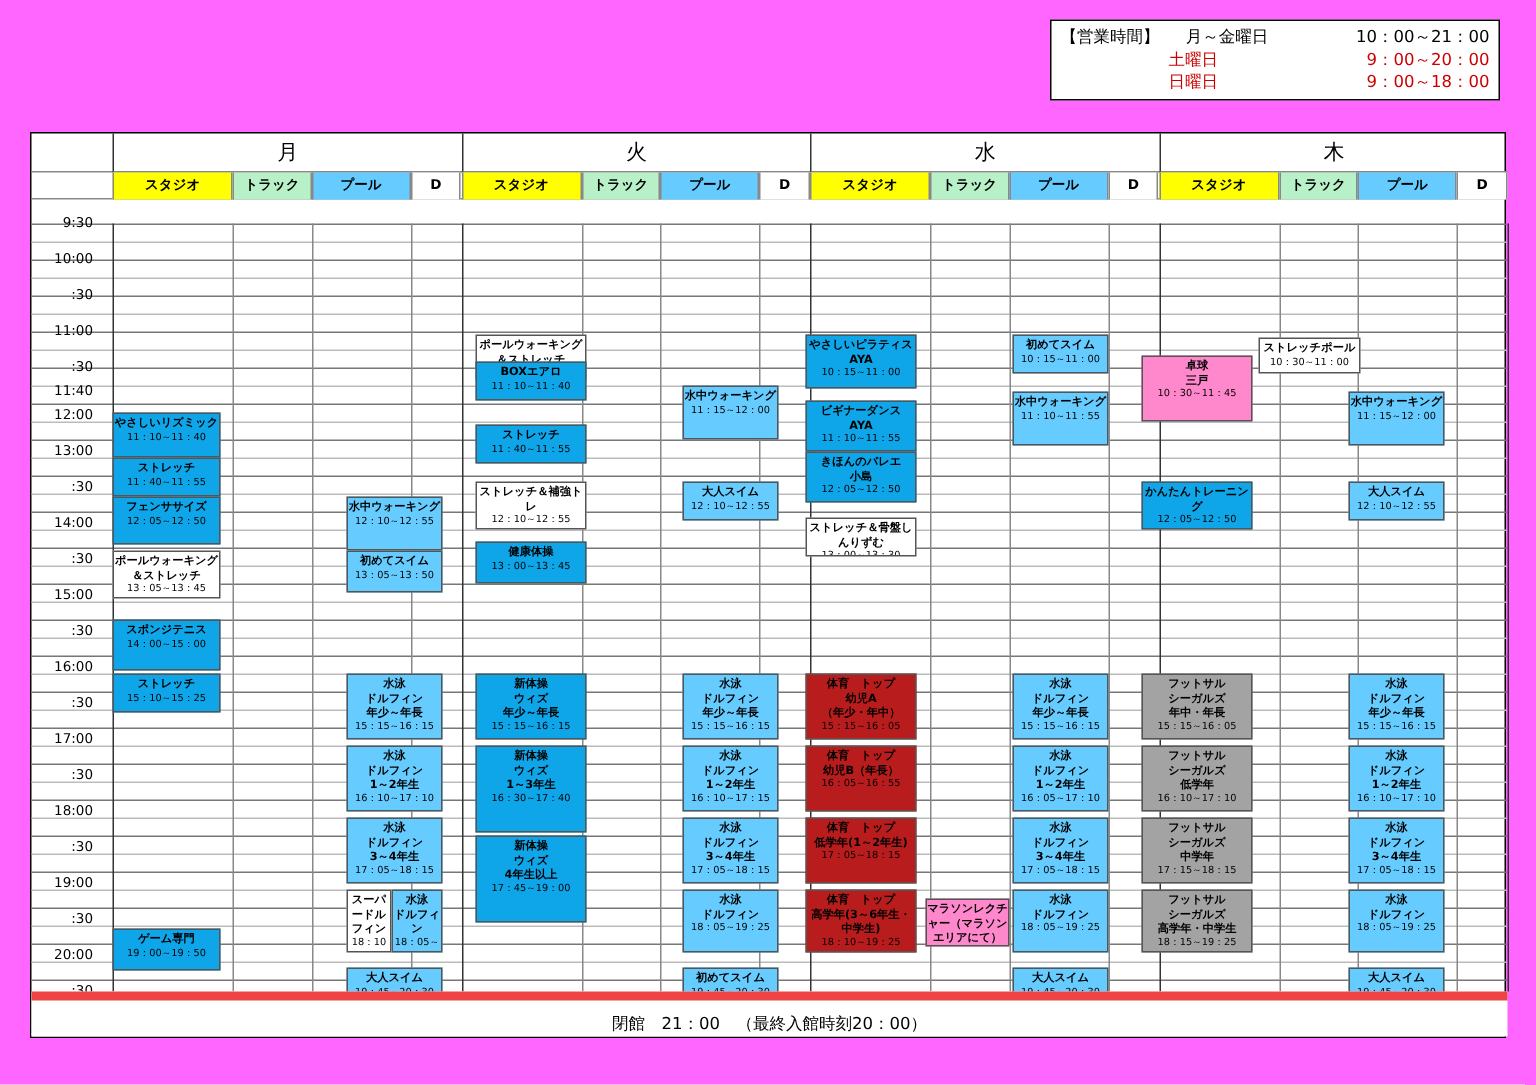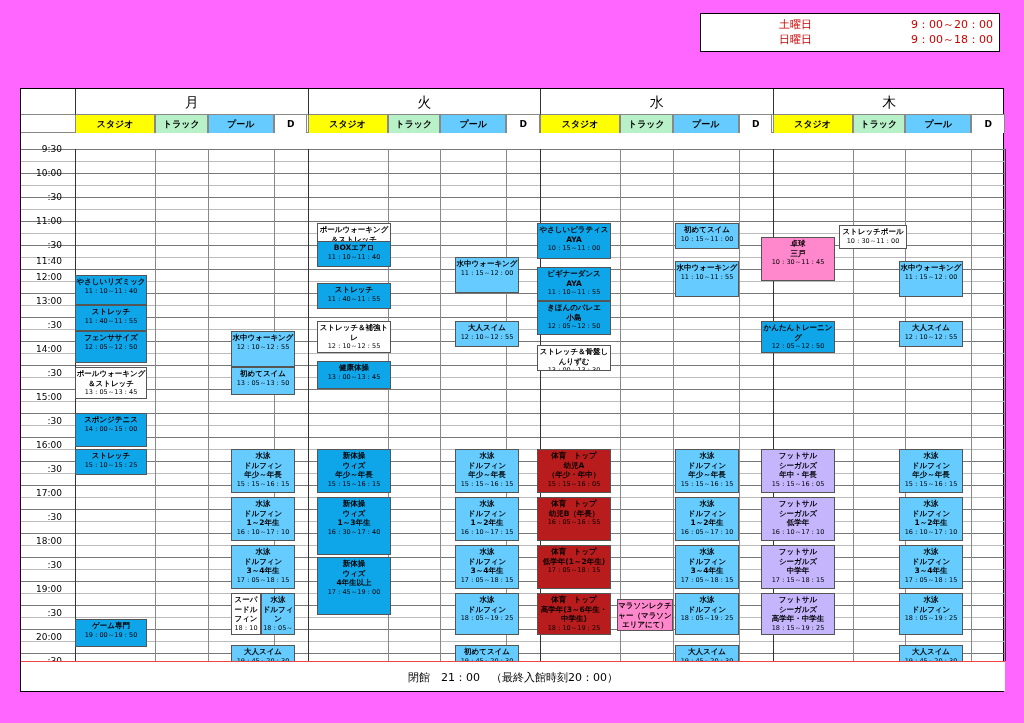--- a/index.html
+++ b/index.html
@@ -71,36 +71,41 @@
   
   .ev {
     position:absolute; border:1px solid #555;
     font-size:7.5px; line-height:9.5px; text-align:center;
     overflow:hidden; color:#000; padding:1px 0 0 0;
   }
   .ev .t { font-weight:bold; }
   .ev .tm { font-size:6.5px; }
   .c-yellow { background:#0ea5e9; }
   .c-blue   { background:#66ccff; }
-  .c-green  { background:#c4b5fd; }
+  .c-green  { background:#a3a3a3; }
   .c-orange { background:#b91c1c; }
   .c-pink   { background:#ff88cc; }
   .c-white  { background:#ffffff; }
 
   #footerbar {
     position:absolute; left:0; bottom:0; width:984px; height:30px;
     text-align:center; font-size:11px; padding-top:8px; color:#000;
-    border-top:1px solid #ef4444; background:#ffffff;
+    border-top:6px solid #ef4444; background:#ffffff;
   }
 </style>
 </head>
 <body>
 
 <div id="header">
   <div id="hours">
+    <div class="row">
+      <span class="lbl">【営業時間】</span>
+      <span style="margin-left:14px">月～金曜日</span>
+      <span class="tm">10：00～21：00</span>
+    </div>
     <div class="row sat">
       <span style="margin-left:72px">土曜日</span>
       <span class="tm">9：00～20：00</span>
     </div>
     <div class="row sun">
       <span style="margin-left:72px">日曜日</span>
       <span class="tm">9：00～18：00</span>
     </div>
   </div>
 </div>

